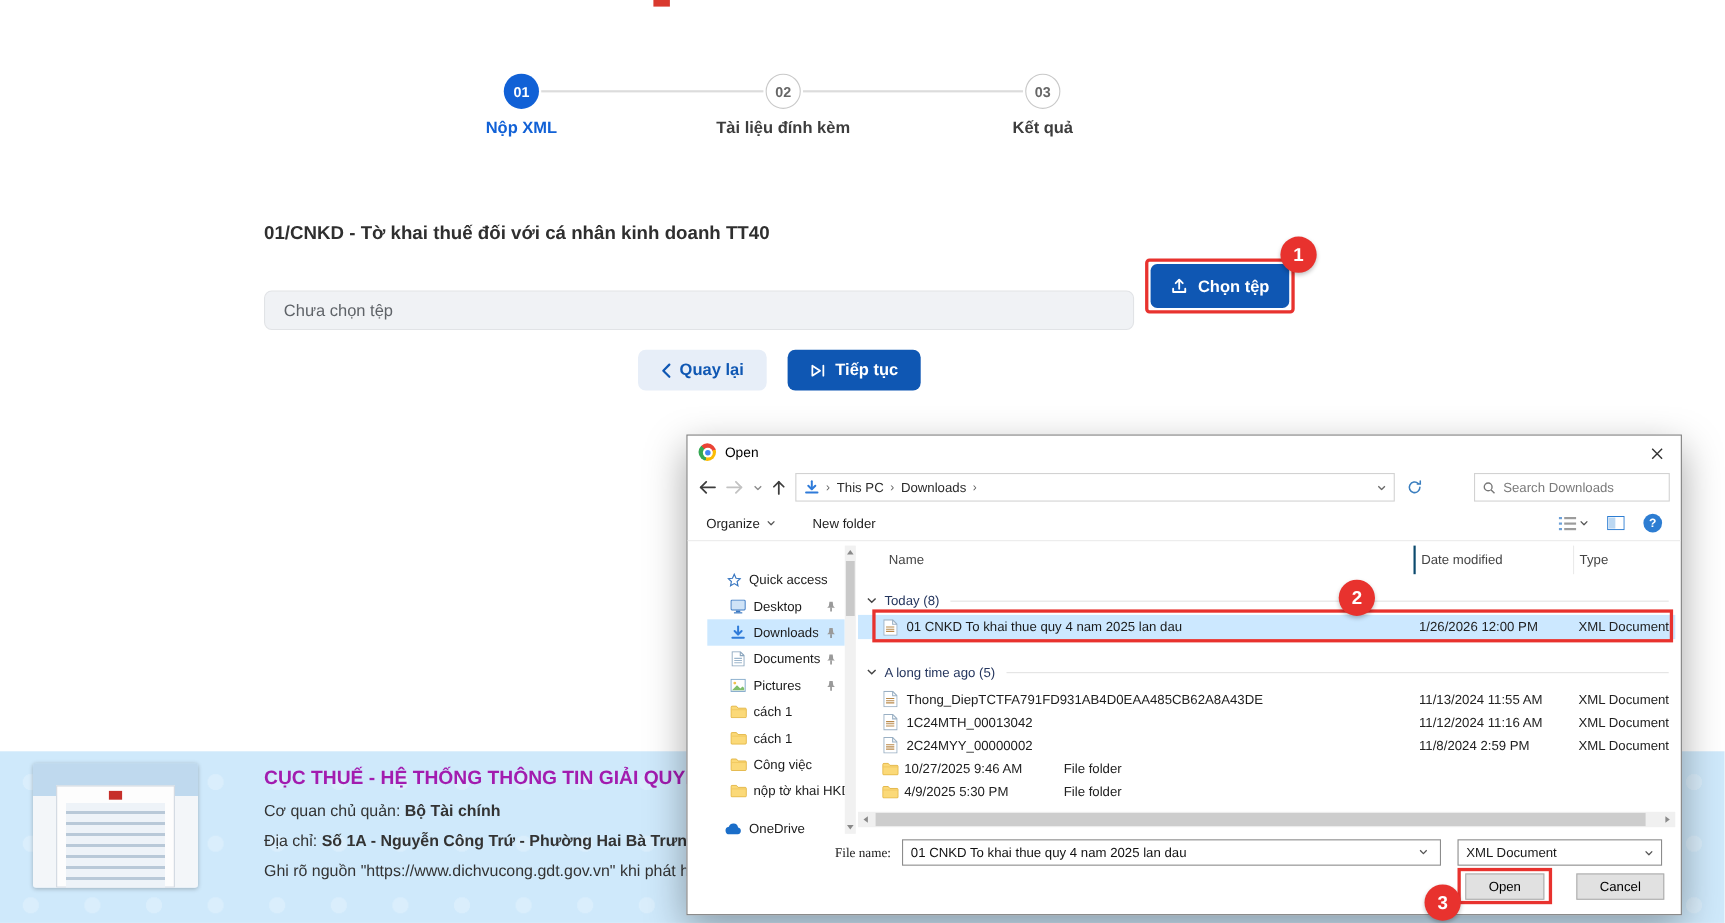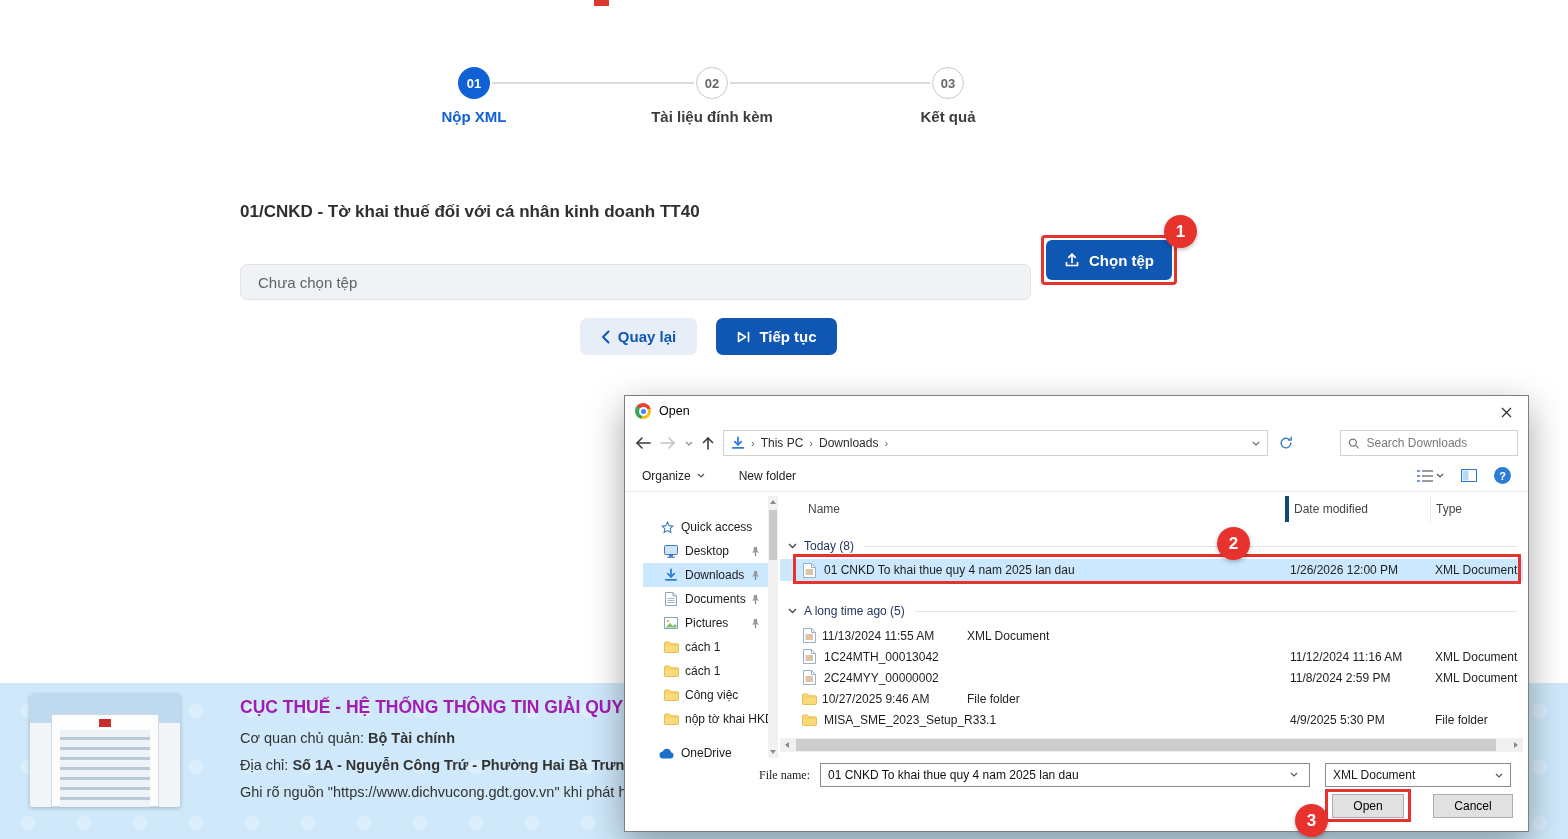--- a/index.html
+++ b/index.html
@@ -92,21 +92,21 @@
   .v-thumb { position:absolute; left:1px; top:14px; width:8px; height:50px; background:#c9c9c9; cursor:pointer; }
   .tri-up { width:0; height:0; border-left:3px solid transparent; border-right:3px solid transparent; border-bottom:4px solid #8a8a8a; }
   .tri-down { width:0; height:0; border-left:3px solid transparent; border-right:3px solid transparent; border-top:4px solid #8a8a8a; }
   .tri-left { width:0; height:0; border-top:3px solid transparent; border-bottom:3px solid transparent; border-right:4px solid #8a8a8a; }
   .tri-right { width:0; height:0; border-top:3px solid transparent; border-bottom:3px solid transparent; border-left:4px solid #8a8a8a; }
 
   .dlg-list { position:absolute; left:155px; top:100px; width:743px; }
   .col-hdr { height:26px; display:flex; align-items:stretch; color:#444; }
   .col-cell { display:flex; align-items:center; cursor:pointer; }
   .col-name { width:505px; padding-left:28px; }
-  .col-date { width:145px; border-left:4px solid #0c4a6e; padding-left:5px; }
+  .col-date { width:145px; border-left:2px solid #0c4a6e; padding-left:5px; }
   .col-type { flex:1; border-left:1px solid #eaeaea; padding-left:5px; }
   .group-hdr { height:20px; display:flex; align-items:center; color:#25365e; cursor:pointer; }
   .group-hdr .gchev { margin-left:8px; display:flex; }
   .group-hdr .glabel { margin-left:7px; white-space:nowrap; }
   .group-hdr .gline { flex:1; height:1px; background:#e3e3e3; margin:0 6px 0 10px; }
   #grp1 { margin-top:14px; }
   #grp2 { margin-top:20px; }
   .f-row { height:21px; display:flex; align-items:center; color:#1c1c1c; cursor:pointer; }
   .f-row.sel { background:#cce8ff; height:22px; margin-top:3px; }
   .f-row.first2 { margin-top:4px; }
@@ -476,20 +476,21 @@
           <svg width="13" height="15" viewBox="0 0 13 15">
               <path d="M0.5 0.5 H8.5 L12.5 4.5 V14.5 H0.5 Z" fill="#fff" stroke="#9ab0c4"></path>
               <path d="M8.5 0.5 V4.5 H12.5" fill="none" stroke="#9ab0c4"></path>
               <g stroke="#b9894a">
                 <path d="M2.5 7 H10"></path>
                 <path d="M2.5 9 H10"></path>
                 <path d="M2.5 11 H10"></path>
               </g>
             </svg>
         </span>
+        <span class="f-name">Thong_DiepTCTFA791FD931AB4D0EAA485CB62A8A43DE</span>
         <span class="f-date">11/13/2024 11:55 AM</span>
         <span class="f-type">XML Document</span>
       </div>
       <div class="f-row">
         <span class="f-ic">
           <svg width="13" height="15" viewBox="0 0 13 15">
               <path d="M0.5 0.5 H8.5 L12.5 4.5 V14.5 H0.5 Z" fill="#fff" stroke="#9ab0c4"></path>
               <path d="M8.5 0.5 V4.5 H12.5" fill="none" stroke="#9ab0c4"></path>
               <g stroke="#b9894a">
                 <path d="M2.5 7 H10"></path>
@@ -528,21 +529,20 @@
         <span class="f-date">10/27/2025 9:46 AM</span>
         <span class="f-type">File folder</span>
       </div>
       <div class="f-row">
         <span class="f-ic">
           <svg width="15" height="12" viewBox="0 0 15 12">
               <path d="M0.5 2 a1 1 0 0 1 1 -1 h4 l1.5 1.8 h6.5 a1 1 0 0 1 1 1 V10.5 a1 1 0 0 1 -1 1 h-12 a1 1 0 0 1 -1 -1 Z" fill="#fbd978" stroke="#e0b23e" stroke-width="0.8"></path>
               <path d="M0.5 4.2 h14" stroke="#f0c75e" stroke-width="0.8"></path>
             </svg>
         </span>
-        <span class="f-name">MISA_SME_2023_Setup_R33.1</span>
         <span class="f-date">4/9/2025 5:30 PM</span>
         <span class="f-type">File folder</span>
       </div>
     </div>
 
     <div class="ann-box" id="ann2"></div>
     <div class="badge" id="badge2">2</div>
 
     <div class="h-scroll">
       <span class="h-arr" style="left:0;">

